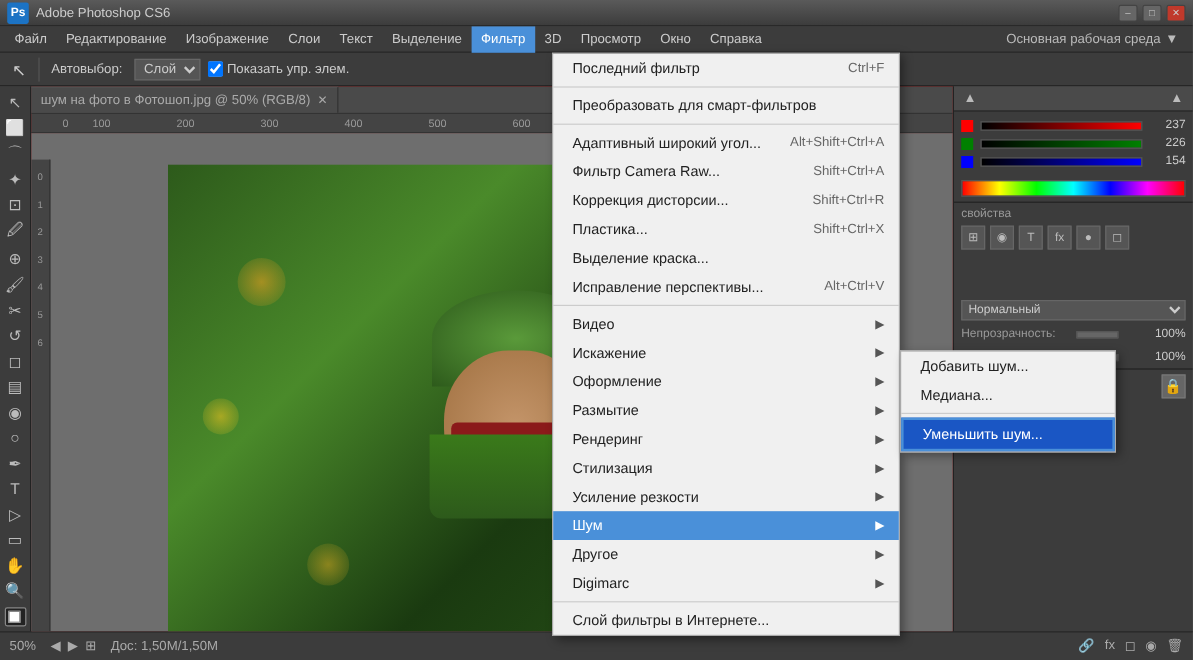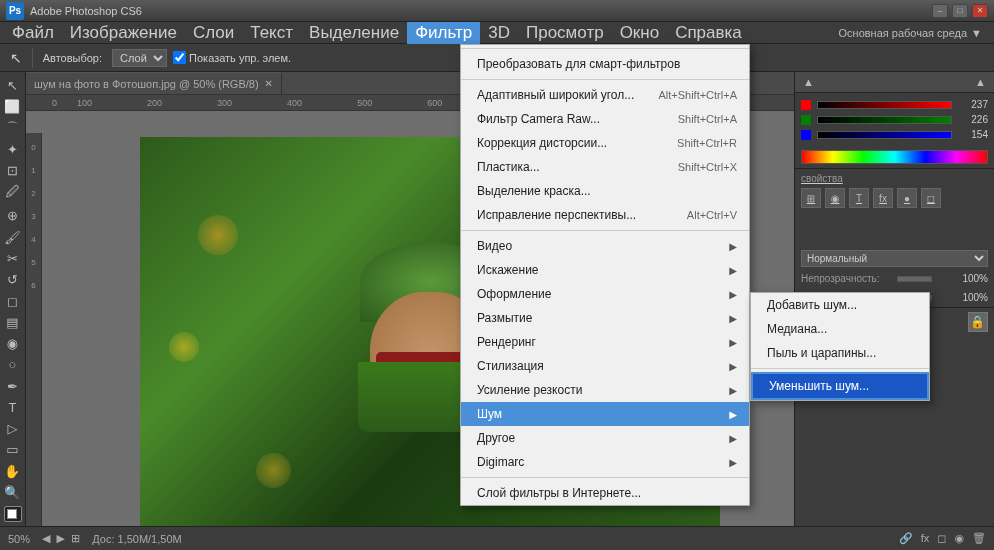--- a/index.html
+++ b/index.html
@@ -69,21 +69,21 @@
       background: #3c3c3c;
       display: flex;
       align-items: center;
       padding: 0 4px;
       border-bottom: 1px solid #222;
     }
     .menu-item {
       padding: 2px 8px;
       cursor: pointer;
       color: #ccc;
-      font-size: 17px;
+      font-size: 11px;
       height: 22px;
       display: flex;
       align-items: center;
     }
     .menu-item.active {
       background: #4a90d9;
       color: #fff;
     }
 
     
@@ -320,21 +320,20 @@
     }
     .color-value {
       width: 30px;
       text-align: right;
       font-size: 10px;
       color: #ccc;
     }
     .panel-section {
       border-top: 1px solid #222;
       padding: 4px 6px;
-      text-decoration: underline;
     }
     .panel-section-title {
       font-size: 10px;
       color: #999;
       margin-bottom: 4px;
     }
     .panel-icon-row {
       display: flex;
       gap: 4px;
     }
@@ -468,20 +467,21 @@
   </div>
   <div class="title-bar-controls">
     <div class="win-btn">–</div>
     <div class="win-btn">□</div>
     <div class="win-btn close">✕</div>
   </div>
 </div>
 
 <div class="menu-bar">
   <div class="menu-item">Файл</div>
+  <div class="menu-item">Редактирование</div>
   <div class="menu-item">Изображение</div>
   <div class="menu-item">Слои</div>
   <div class="menu-item">Текст</div>
   <div class="menu-item">Выделение</div>
   <div class="menu-item active">Фильтр</div>
   <div class="menu-item">3D</div>
   <div class="menu-item">Просмотр</div>
   <div class="menu-item">Окно</div>
   <div class="menu-item">Справка</div>
   <div style="flex:1;"></div>
@@ -656,20 +656,24 @@
     <span style="cursor:pointer;">🔗</span>
     <span style="cursor:pointer;">fx</span>
     <span style="cursor:pointer;">◻</span>
     <span style="cursor:pointer;">◉</span>
     <span style="cursor:pointer;">🗑</span>
   </div>
 </div>
 
 <div class="dropdown-overlay">
   <div class="dropdown-menu">
+    <div class="menu-dropdown-item">
+      <span>Последний фильтр</span>
+      <span class="shortcut">Ctrl+F</span>
+    </div>
     <div class="menu-sep"></div>
     <div class="menu-dropdown-item">
       <span>Преобразовать для смарт-фильтров</span>
     </div>
     <div class="menu-sep"></div>
     <div class="menu-dropdown-item">
       <span>Адаптивный широкий угол...</span>
       <span class="shortcut">Alt+Shift+Ctrl+A</span>
     </div>
     <div class="menu-dropdown-item">
@@ -738,21 +742,18 @@
     </div>
   </div>
 
   <div class="submenu">
     <div class="submenu-item">
       <span>Добавить шум...</span>
     </div>
     <div class="submenu-item">
       <span>Медиана...</span>
     </div>
-    <div class="submenu-item">
-      <span>Пыль и царапины...</span>
-    </div>
     <div style="height:1px;background:#ccc;margin:3px 0;"></div>
     <div class="submenu-item highlighted-sub">
       <span>Уменьшить шум...</span>
     </div>
   </div>
 </div>
 
 </body></html>

